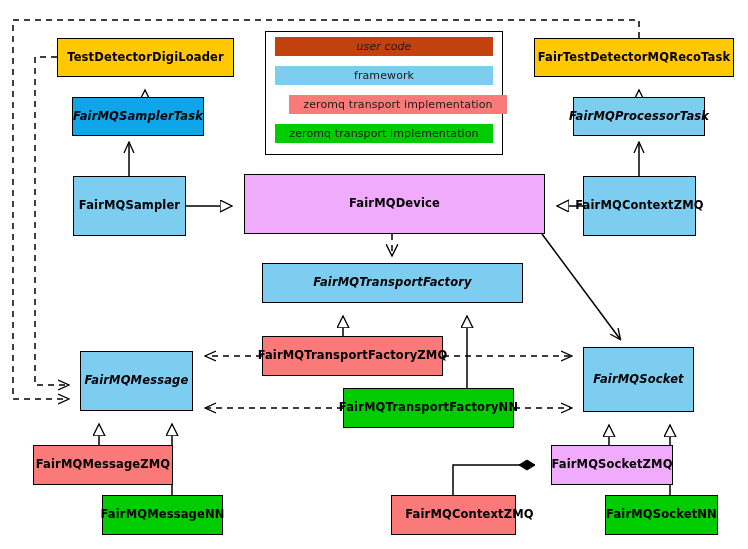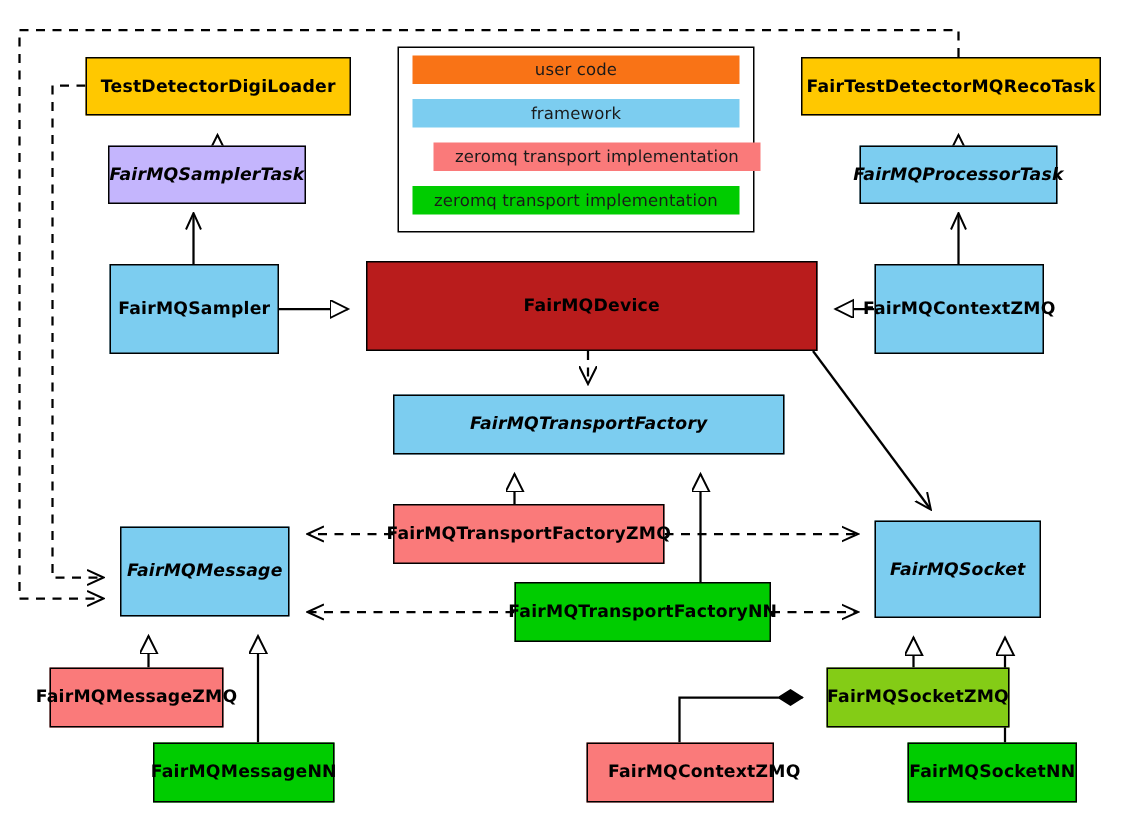--- a/index.html
+++ b/index.html
@@ -122,46 +122,46 @@
       <path d="M453,495 L453,465 L535,465" marker-end="url(#filledDiamond)"></path>
 
       <path d="M57,57 L35,57 L35,385 L68,385" stroke-dasharray="6,5" marker-end="url(#thinArrow)"></path>
 
       <path d="M639,38 L639,20 L13,20 L13,399 L68,399" stroke-dasharray="6,5" marker-end="url(#thinArrow)"></path>
     </g>
   </svg>
 
   <div class="legend-box" style="left:265px; top:31px; width:238px; height:124px;"></div>
 
-  <div class="legend-row" style="left:275px; top:37px; width:218px; height:19px; background:#f97316; z-index:4;">
+  <div class="legend-row" style="left:275px; top:37px; width:218px; height:19px; background:#c2410c; z-index:4;font-style:italic;">
     <span>user code</span>
   </div>
   <div class="legend-row" style="left:275px; top:66px; width:218px; height:19px; background:#7CCDF0; z-index:4;">
     <span>framework</span>
   </div>
   <div class="legend-row" style="left:275px; top:95px; width:218px; height:19px; background:#FA7A7A; z-index:4;margin-left:14px;">
     <span>zeromq transport implementation</span>
   </div>
   <div class="legend-row" style="left:275px; top:124px; width:218px; height:19px; background:#00CC00; z-index:4;">
     <span>zeromq transport implementation</span>
   </div>
 
   <div class="node" style="left:57px; top:38px; width:177px; height:39px; background:#FFC800;">
     <span>TestDetectorDigiLoader</span>
   </div>
 
-  <div class="node abstract" style="left:72px; top:97px; width:132px; height:39px; background:#c4b5fd;">
+  <div class="node abstract" style="left:72px; top:97px; width:132px; height:39px; background:#0ea5e9;">
     <span>FairMQSamplerTask</span>
   </div>
 
   <div class="node" style="left:73px; top:176px; width:113px; height:60px; background:#7CCDF0;">
     <span>FairMQSampler</span>
   </div>
 
-  <div class="node" style="left:244px; top:174px; width:301px; height:60px; background:#b91c1c;">
+  <div class="node" style="left:244px; top:174px; width:301px; height:60px; background:#f0abfc;">
     <span>FairMQDevice</span>
   </div>
 
   <div class="node" style="left:534px; top:38px; width:200px; height:39px; background:#FFC800;">
     <span>FairTestDetectorMQRecoTask</span>
   </div>
 
   <div class="node abstract" style="left:573px; top:97px; width:132px; height:39px; background:#7CCDF0;">
     <span>FairMQProcessorTask</span>
   </div>
@@ -179,33 +179,33 @@
   </div>
 
   <div class="node" style="left:343px; top:388px; width:171px; height:40px; background:#00CC00;">
     <span>FairMQTransportFactoryNN</span>
   </div>
 
   <div class="node abstract" style="left:80px; top:351px; width:113px; height:60px; background:#7CCDF0;">
     <span>FairMQMessage</span>
   </div>
 
-  <div class="node" style="left:33px; top:445px; width:116px; height:40px; background:#FA7A7A;">
+  <div class="node" style="left:33px; top:445px; width:140px; height:40px; background:#FA7A7A;">
     <span>FairMQMessageZMQ</span>
   </div>
 
   <div class="node" style="left:102px; top:495px; width:121px; height:40px; background:#00CC00;">
     <span>FairMQMessageNN</span>
   </div>
 
   <div class="node abstract" style="left:583px; top:347px; width:111px; height:65px; background:#7CCDF0;">
     <span>FairMQSocket</span>
   </div>
 
-  <div class="node" style="left:551px; top:445px; width:122px; height:40px; background:#84cc16;">
+  <div class="node" style="left:551px; top:445px; width:122px; height:40px; background:#f0abfc;">
     <span>FairMQSocketZMQ</span>
   </div>
 
   <div class="node" style="left:605px; top:495px; width:113px; height:40px; background:#00CC00;">
     <span>FairMQSocketNN</span>
   </div>
 
   <div class="node" style="left:391px; top:495px; width:125px; height:40px; background:#FA7A7A;padding-left:32px;">
     <span>FairMQContextZMQ</span>
   </div>

